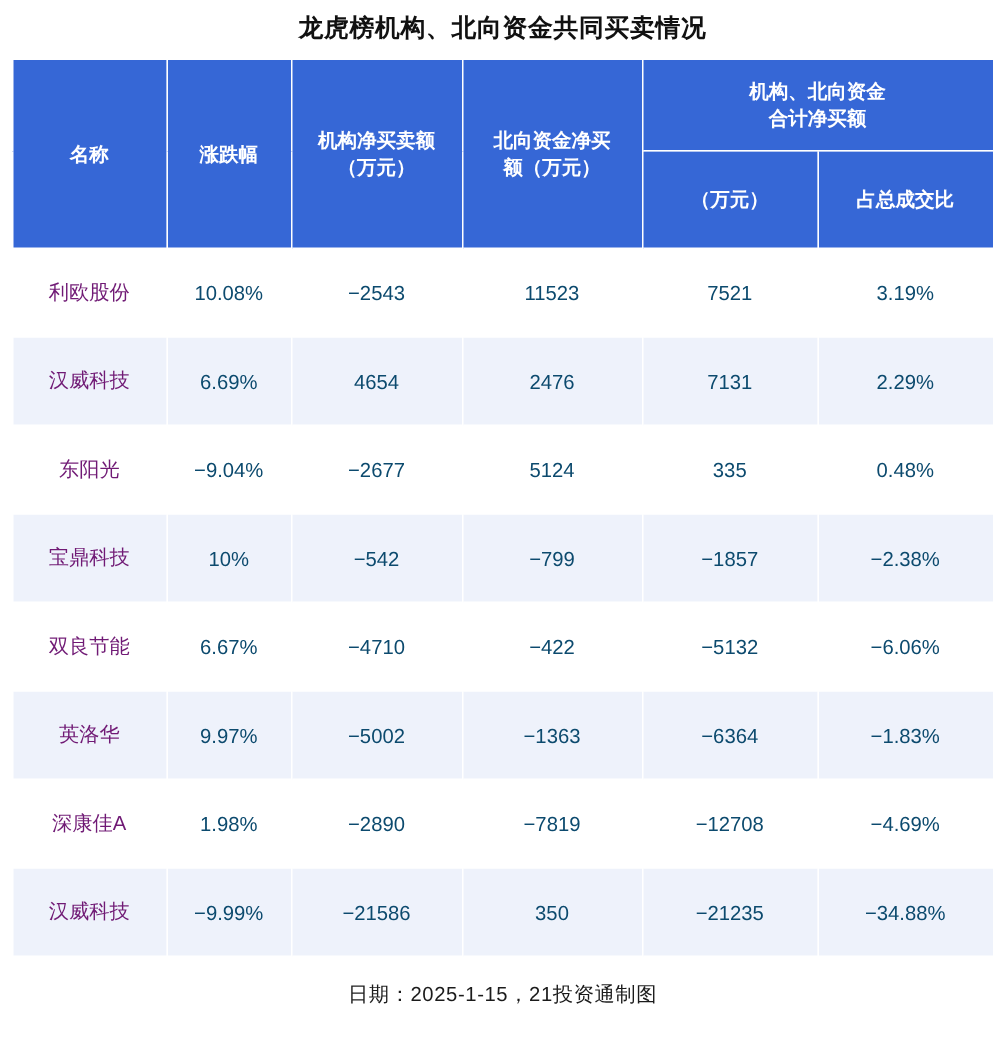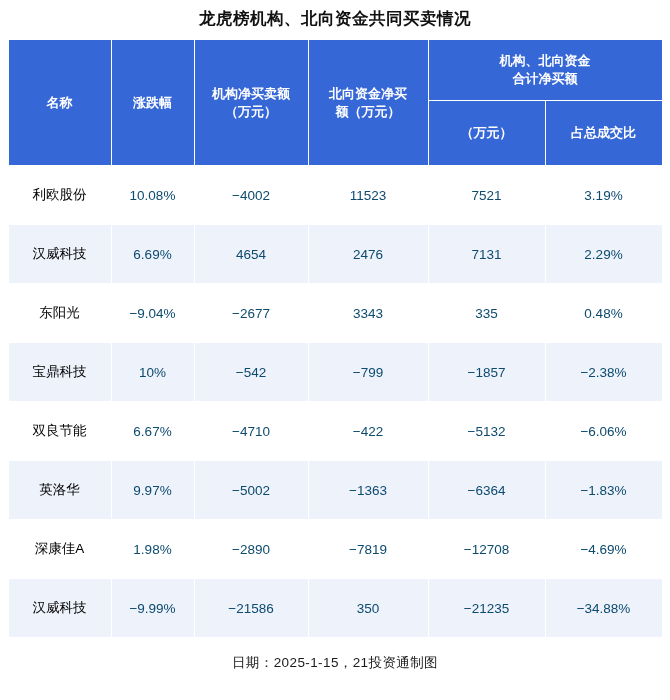--- a/index.html
+++ b/index.html
@@ -64,21 +64,21 @@
     height: 54px;
     padding: 2px;
   }
   tbody tr.odd td {
     background: #ffffff;
   }
   tbody tr.even td {
     background: #eef2fb;
   }
   tbody td.name {
-    color: #000000;
+    color: #701a75;
   }
   .footer {
     margin-top: 16px;
     font-size: 13.5px;
     color: #1b1b1b;
     text-align: center;
     letter-spacing: 0.4px;
   }
   .col-name { width: 103px; }
   .col-chg { width: 83px; }
@@ -122,38 +122,38 @@
       </tr>
       <tr>
         <th class="sub">（万元）</th>
         <th class="sub">占总成交比</th>
       </tr>
     </thead>
     <tbody>
       <tr class="odd">
         <td class="name">利欧股份</td>
         <td>10.08%</td>
-        <td>−4002</td>
+        <td>−2543</td>
         <td>11523</td>
         <td>7521</td>
         <td>3.19%</td>
       </tr>
       <tr class="even">
         <td class="name">汉威科技</td>
         <td>6.69%</td>
         <td>4654</td>
         <td>2476</td>
         <td>7131</td>
         <td>2.29%</td>
       </tr>
       <tr class="odd">
         <td class="name">东阳光</td>
         <td>−9.04%</td>
         <td>−2677</td>
-        <td>3343</td>
+        <td>5124</td>
         <td>335</td>
         <td>0.48%</td>
       </tr>
       <tr class="even">
         <td class="name">宝鼎科技</td>
         <td>10%</td>
         <td>−542</td>
         <td>−799</td>
         <td>−1857</td>
         <td>−2.38%</td>

